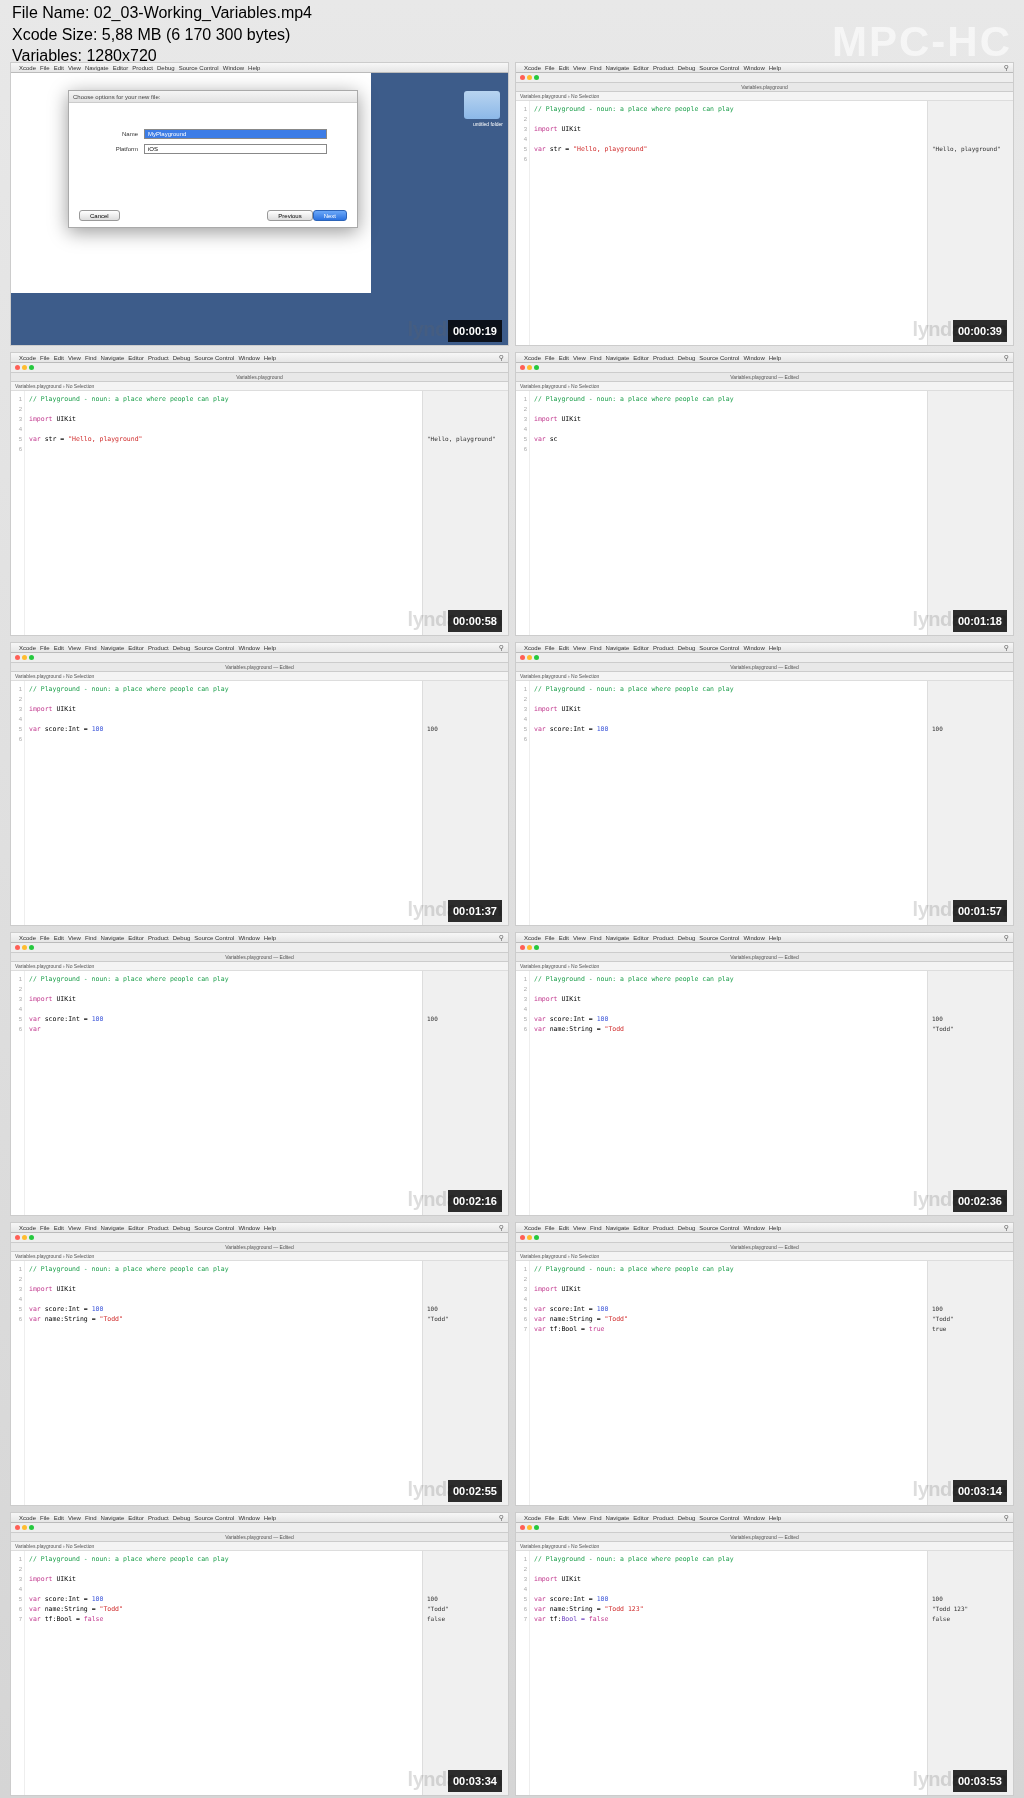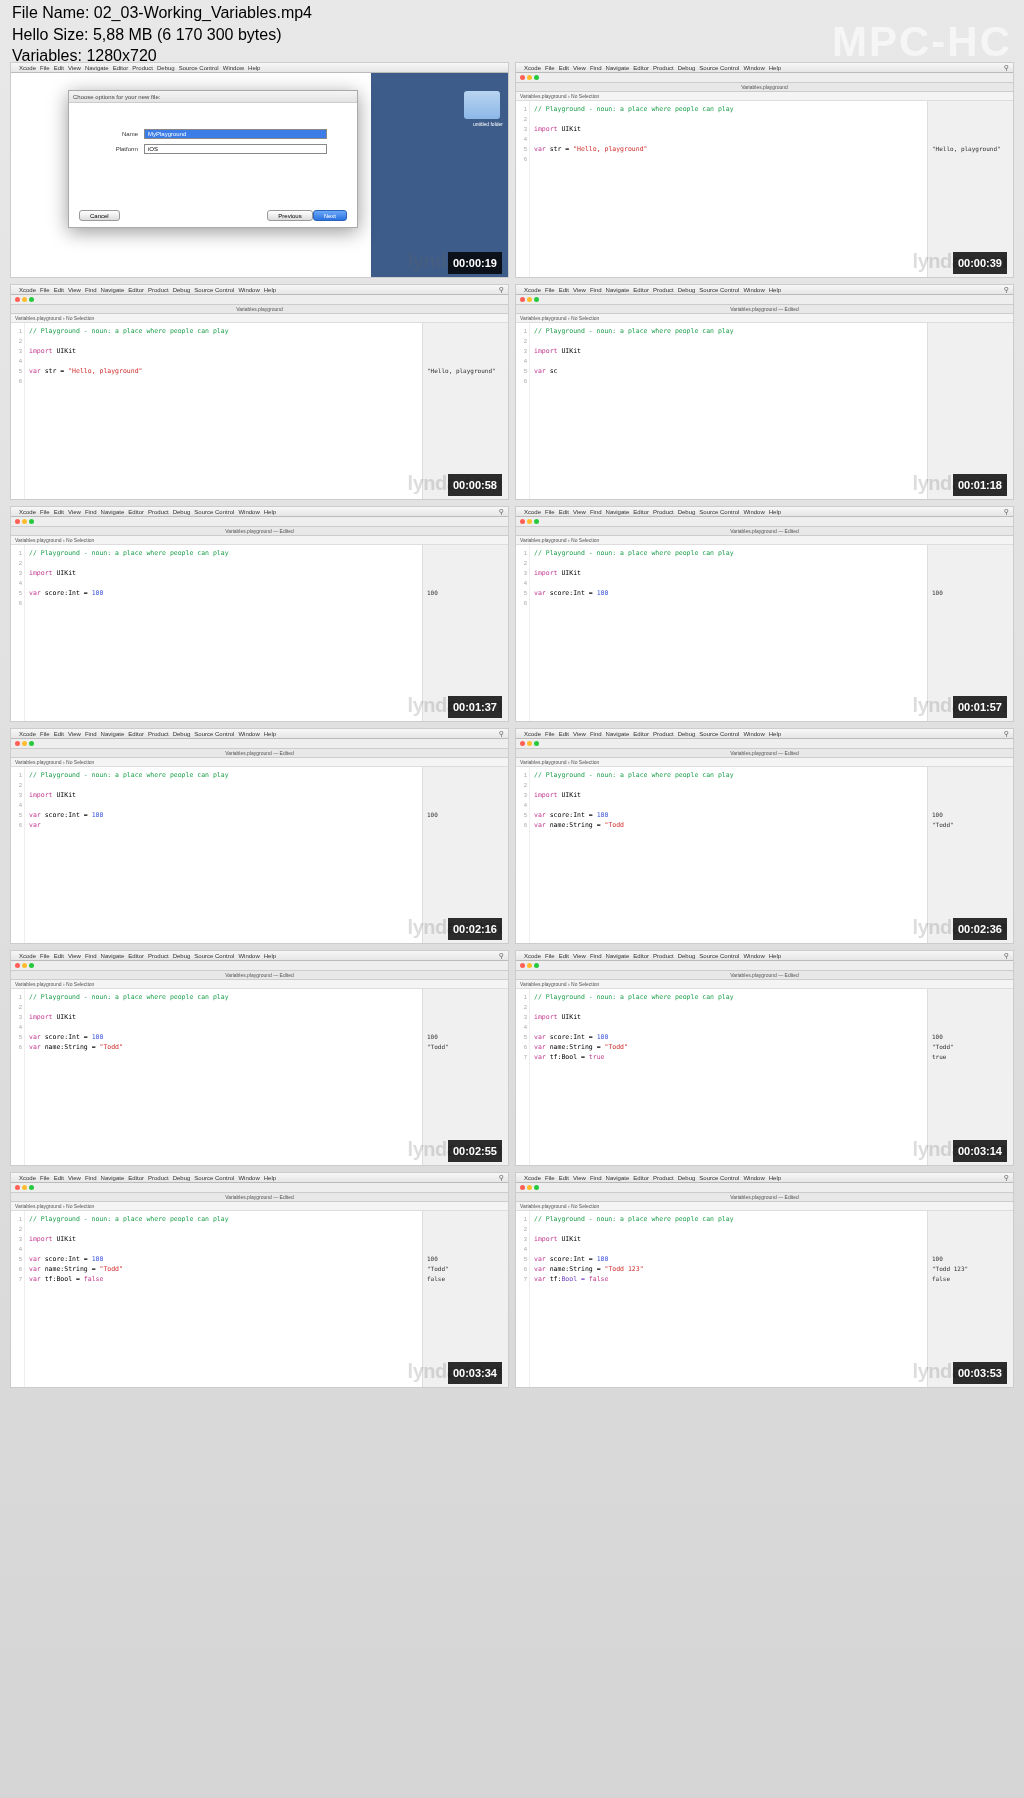--- a/index.html
+++ b/index.html
@@ -33,21 +33,21 @@
   position: absolute;
   top: 62px;
   left: 10px;
   right: 10px;
   display: grid;
   grid-template-columns: 1fr 1fr;
   gap: 6px;
 }
 .cell {
   background: #fff;
-  height: 216px;
+  height: 284px;
   position: relative;
   border: 1px solid #ccc;
   overflow: hidden;
 }
 .menubar {
   height: 10px;
   background: linear-gradient(#f7f7f7,#e6e6e6);
   border-bottom: 1px solid #bbb;
   padding: 0 4px;
   font-size: 6px;
@@ -226,21 +226,21 @@
   color: #fff;
 }
 .results .o5l1 { margin-top: 40px; }
 .qicon { font-size: 7px; color: #666; }
 </style>
 </head>
 <body>
 
 <div class="header-info">
   <div><span>File Name:</span> <span>02_03-Working_Variables.mp4</span></div>
-  <div><span>Hello Size:</span> <span>5,88 MB (6 170 300 bytes)</span></div>
+  <div><span>Xcode Size:</span> <span>5,88 MB (6 170 300 bytes)</span></div>
   <div><span>Variables:</span> <span>1280x720</span></div>
   <div><span>Duration:</span> <span>00:04:13</span></div>
 </div>
 <div class="mpc-logo">MPC-HC</div>
 
 <div class="grid">
 
 <div class="cell">
   <div class="menubar">
     <span class="apple"></span>

